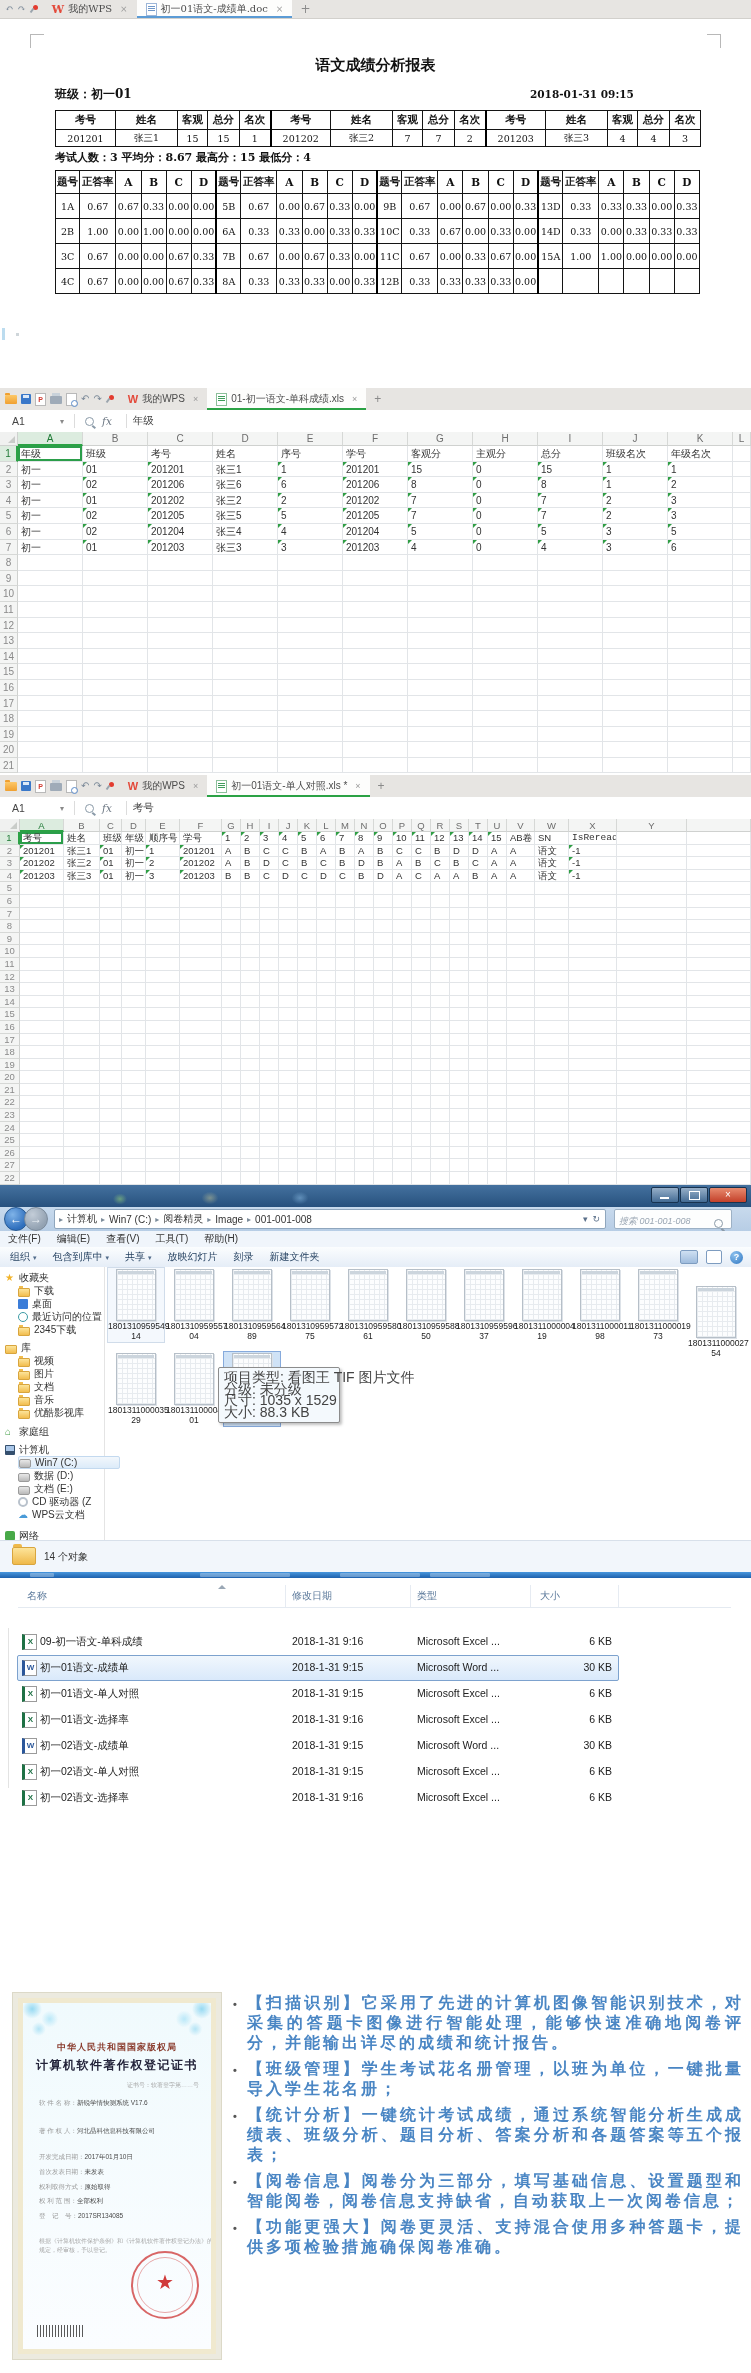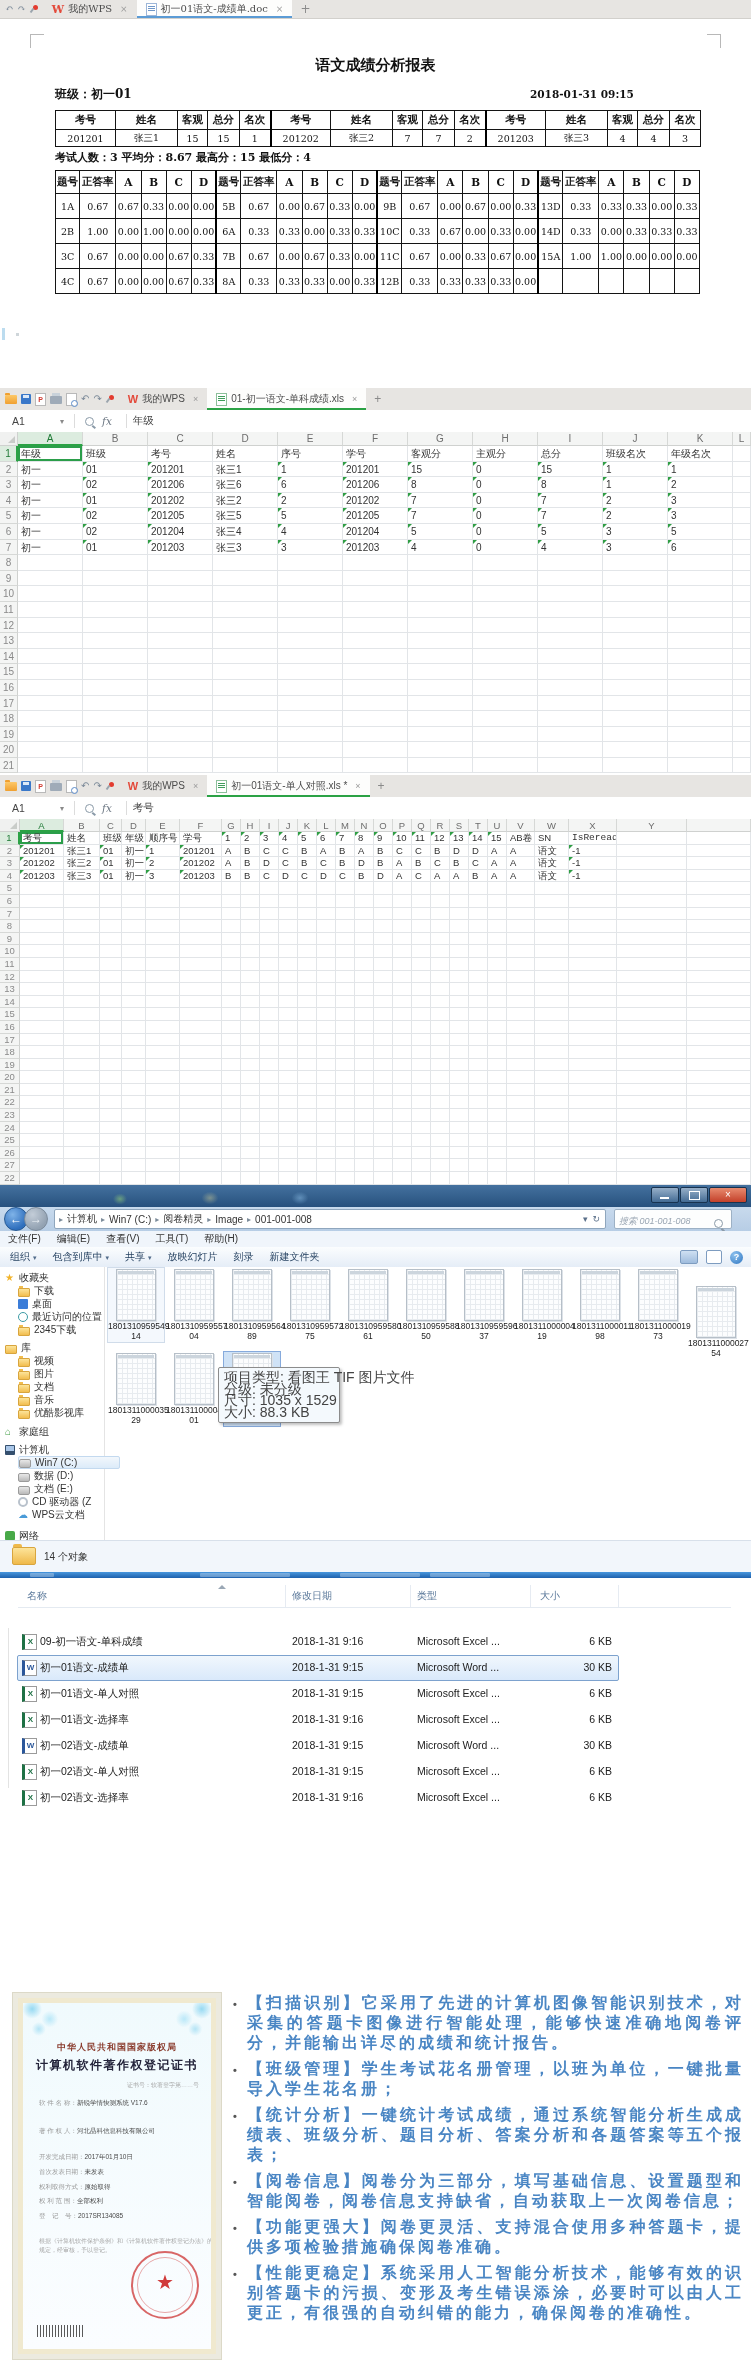--- a/index.html
+++ b/index.html
@@ -1982,15 +1982,14 @@
           <div class="star">★</div>
         </div>
     </div>
   </div>
   <div class="bullets" id="bullets">
       <div class="li"><b>【扫描识别】</b><span>它采用了先进的计算机图像智能识别技术，对采集的答题卡图像进行智能处理，能够快速准确地阅卷评分，并能输出详尽的成绩和统计报告。</span></div>
       <div class="li"><b>【班级管理】</b><span>学生考试花名册管理，以班为单位，一键批量导入学生花名册；</span></div>
       <div class="li"><b>【统计分析】</b><span>一键统计考试成绩，通过系统智能分析生成成绩表、班级分析、题目分析、答案分析和各题答案等五个报表；</span></div>
       <div class="li"><b>【阅卷信息】</b><span>阅卷分为三部分，填写基础信息、设置题型和智能阅卷，阅卷信息支持缺省，自动获取上一次阅卷信息；</span></div>
       <div class="li"><b>【功能更强大】</b><span>阅卷更灵活、支持混合使用多种答题卡，提供多项检验措施确保阅卷准确。</span></div>
-      <div class="li"><b>【性能更稳定】</b><span>系统采用人工智能分析技术，能够有效的识别答题卡的污损、变形及考生错误添涂，必要时可以由人工更正，有很强的自动纠错的能力，确保阅卷的准确性。</span></div>
     </div>
 </div>
 
 </body></html>

